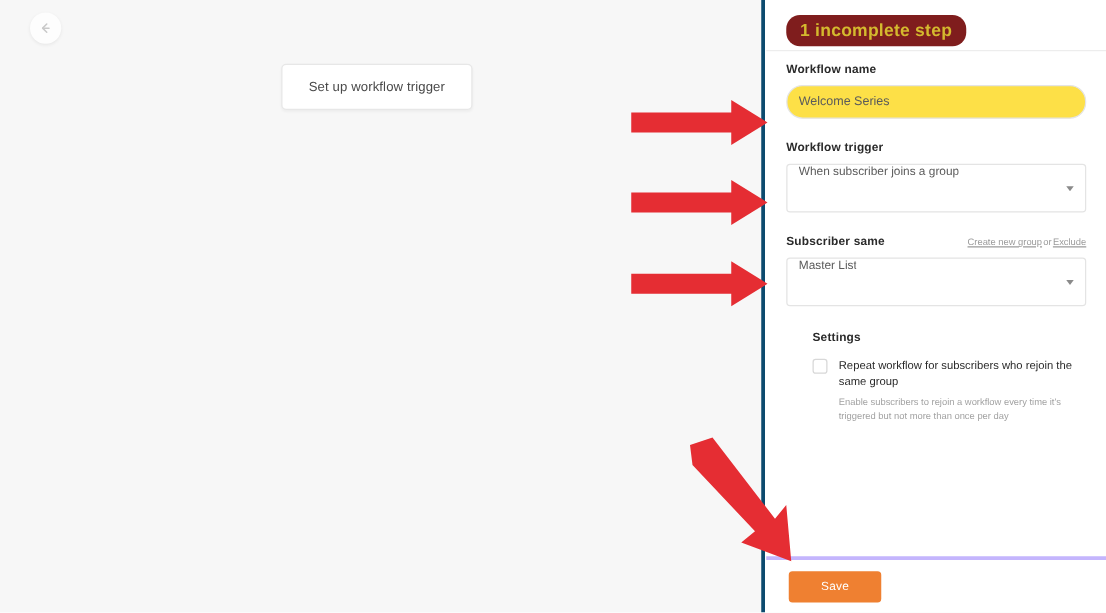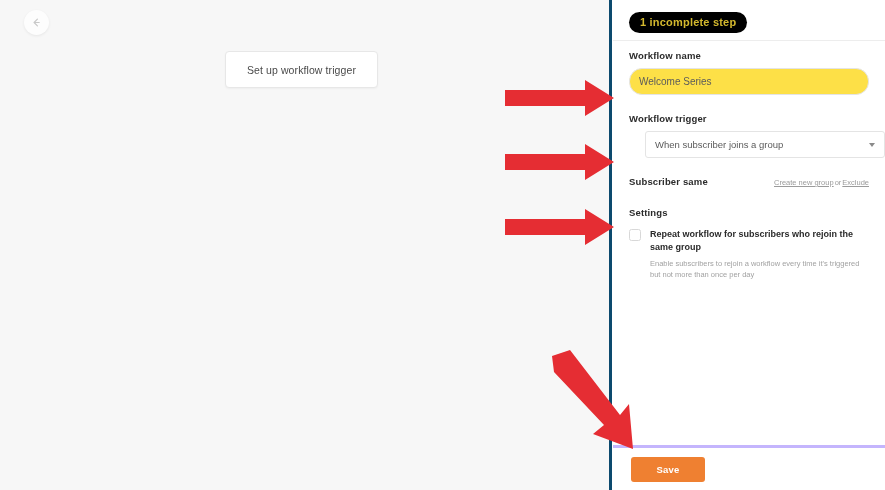--- a/index.html
+++ b/index.html
@@ -72,23 +72,23 @@
   }
 
   .badge-wrap {
     position: absolute;
     left: 16px; top: 12px;
   }
   .badge {
     display: inline-block;
     padding: 4px 11px 5px;
     border-radius: 11px;
-    background: #000000;
+    background: #7f1d1d;
     color: #d4b92e;
-    font-size: 11px;
+    font-size: 14px;
     font-weight: bold;
     letter-spacing: .2px;
     white-space: nowrap;
     cursor: pointer;
   }
 
   .panel-card {
     position: absolute;
     left: 0; top: 40px;
     width: 272px;
@@ -137,49 +137,48 @@
     font-family: "Liberation Sans", sans-serif;
     font-size: 10px;
     color: #5b5b5b;
     padding: 0 9px;
     outline: none;
   }
 
   .select-box {
     position: relative;
     width: 100%;
-    height: 27px;
+    height: 39px;
     border: 1px solid #e4e4e4;
     border-radius: 3px;
     background: #ffffff;
     display: flex;
-    align-items: center;
+    align-items: flex-start;
     padding: 0 22px 0 9px;
     cursor: pointer;
-    margin-left: 16px;
   }
   .select-value {
     font-size: 9.5px;
     color: #5b5b5b;
     white-space: nowrap;
     overflow: hidden;
     text-overflow: ellipsis;
   }
   .select-caret {
     position: absolute;
     right: 9px; top: 50%;
     margin-top: -2px;
     width: 0; height: 0;
     border-left: 3.5px solid transparent;
     border-right: 3.5px solid transparent;
     border-top: 4px solid #8a8a8a;
   }
 
   
-  .settings-block { margin-top: 20px; }
+  .settings-block { margin-top: 20px; margin-left: 21px; }
   .settings-title {
     font-size: 9.5px;
     font-weight: bold;
     color: #2b2b2b;
     margin-bottom: 10px;
     letter-spacing: .15px;
   }
   .checkbox-row {
     display: flex;
     align-items: flex-start;
@@ -190,21 +189,21 @@
     border: 1px solid #d8d8d8;
     border-radius: 2.5px;
     background: #fff;
     margin-right: 9px;
     margin-top: 1px;
     cursor: pointer;
   }
   .checkbox-texts { flex: 1 1 auto; }
   .checkbox-label {
     font-size: 9px;
-    font-weight: bold;
+    font-weight: normal;
     color: #2b2b2b;
     line-height: 13px;
     display: block;
   }
   .checkbox-desc {
     display: block;
     margin-top: 4px;
     font-size: 7.5px;
     color: #a2a2a2;
     line-height: 11px;
@@ -223,21 +222,21 @@
   }
   .save-button {
     width: 74px;
     height: 25px;
     background: #ef8031;
     border: none;
     border-radius: 3px;
     color: #ffffff;
     font-family: "Liberation Sans", sans-serif;
     font-size: 9.5px;
-    font-weight: bold;
+    font-weight: normal;
     cursor: pointer;
     letter-spacing: .2px;
   }
 
   
   .arrow-layer {
     position: absolute;
     left: 0; top: 0;
     width: 885px; height: 490px;
     pointer-events: none;
@@ -289,20 +288,24 @@
           <span class="select-caret"></span>
         </div>
       </div>
 
       <div class="field">
         <div class="field-label-row">
           <span class="field-label">Subscriber same</span>
           <span class="field-links">
             <a>Create new group</a><span class="sep">or</span><a>Exclude</a>
           </span>
+        </div>
+        <div class="select-box">
+          <span class="select-value">Master List</span>
+          <span class="select-caret"></span>
         </div>
       </div>
 
       <div class="settings-block">
         <div class="settings-title">Settings</div>
         <div class="checkbox-row">
           <span class="checkbox"></span>
           <span class="checkbox-texts">
             <span class="checkbox-label">Repeat workflow for subscribers who rejoin the same group</span>
             <span class="checkbox-desc">Enable subscribers to rejoin a workflow every time it's triggered but not more than once per day</span>

